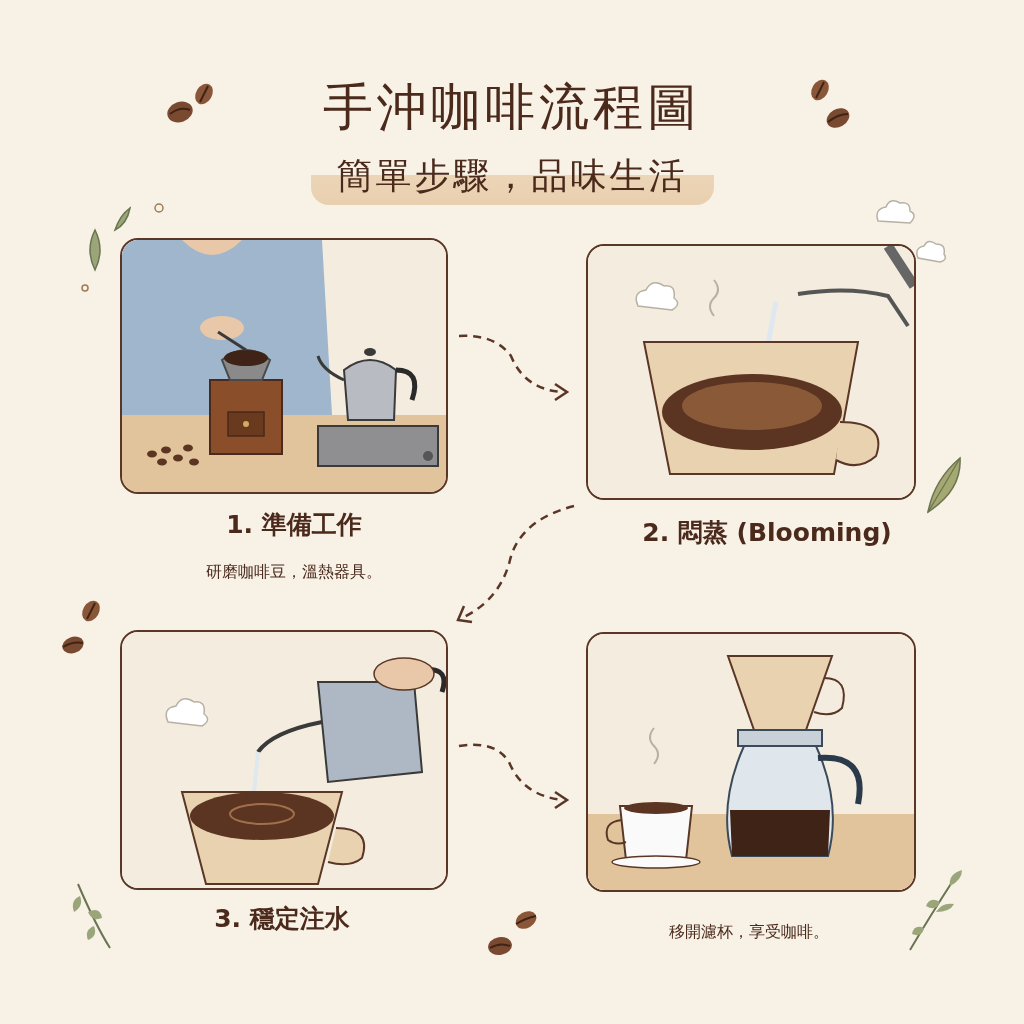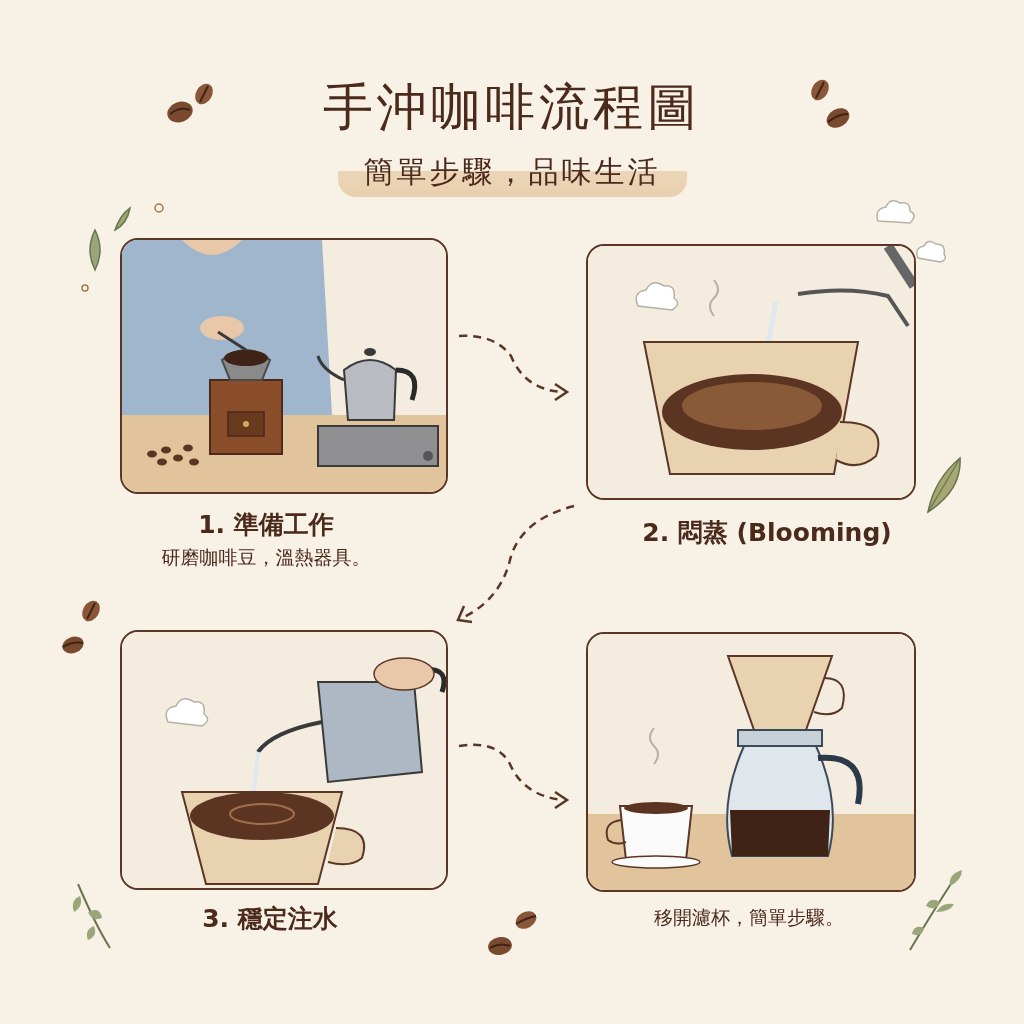--- a/index.html
+++ b/index.html
@@ -1,30 +1,30 @@
 <!DOCTYPE html>
 <html><head>
 <meta charset="utf-8">
 <style>
   html,body{margin:0;padding:0;}
   body{width:1024px;height:1024px;background:#f7f1e6;position:relative;overflow:hidden;font-family:"DejaVu Sans",sans-serif;color:#4a2a1c;}
   .title{position:absolute;left:0;width:1024px;top:74px;text-align:center;font-size:50px;font-weight:normal;color:#4b2a1c;letter-spacing:4px;}
   .subtitle-wrap{position:absolute;left:0;width:1024px;top:150px;text-align:center;}
-  .subtitle{display:inline-block;font-size:30px;color:#4b2a1c;padding:2px 26px 4px;background:linear-gradient(to bottom,transparent 45%,#ecd6b8 45%,#e8cfae 100%);border-radius:18px;letter-spacing:3px;}
+  .subtitle{display:inline-block;font-size:36px;color:#4b2a1c;padding:2px 26px 4px;background:linear-gradient(to bottom,transparent 45%,#ecd6b8 45%,#e8cfae 100%);border-radius:18px;letter-spacing:3px;}
   .panel{position:absolute;border:2.5px solid #5a3626;border-radius:18px;overflow:hidden;background:#f4ecde;}
   .p1{left:120px;top:238px;width:324px;height:252px;}
   .p2{left:586px;top:244px;width:326px;height:252px;}
   .p3{left:120px;top:630px;width:324px;height:256px;}
   .p4{left:586px;top:632px;width:326px;height:256px;}
   .cap{position:absolute;text-align:center;color:#4b2a1c;}
   .cap .h{font-size:25px;font-weight:bold;line-height:34px;}
-  .cap .d{font-size:19px;line-height:30px;}
-  .c1{left:104px;width:324px;top:508px;}
+  .cap .d{font-size:16px;line-height:30px;margin-top:15px;}
+  .c1{left:132px;width:324px;top:508px;}
   .c2{left:587px;width:360px;top:516px;}
-  .c3{left:108px;width:324px;top:902px;}
+  .c3{left:120px;width:324px;top:902px;}
   .c4{left:586px;width:326px;top:902px;}
   .deco{position:absolute;}
   svg{display:block;}
 </style>
 </head>
 <body>
 
 <div class="title">手沖咖啡流程圖</div>
 <div class="subtitle-wrap">
   <span class="subtitle">簡單步驟，品味生活</span>
@@ -186,14 +186,14 @@
     <path d="M140 22 L244 22 L218 96 L166 96Z" fill="#e8d2b0" stroke="#5a3626" stroke-width="2"></path>
     <path d="M236 44 Q262 44 254 74 Q244 84 226 78" stroke="#5a3626" stroke-width="2" fill="none"></path>
 
     <rect x="150" y="96" width="84" height="16" fill="#c8d0d8" stroke="#3a4a5a" stroke-width="2"></rect>
     <path d="M156 112 Q130 170 144 222 L240 222 Q254 170 228 112Z" fill="#dfe6ec" stroke="#3a4a5a" stroke-width="2"></path>
     <path d="M142 176 L242 176 L240 222 L144 222Z" fill="#3e2316"></path>
     <path d="M230 124 Q280 120 270 170" stroke="#2a3a4a" stroke-width="6" fill="none"></path>
   </svg>
 </div>
 <div class="cap c4">
-  <div class="d">移開濾杯，簡單步驟。</div>
+  <div class="d">移開濾杯，享受咖啡。</div>
 </div>
 
 </body></html>

